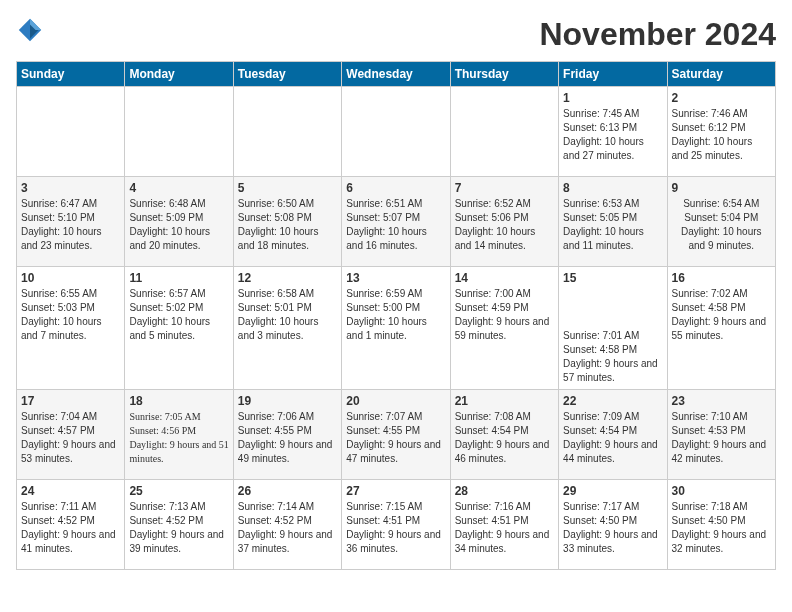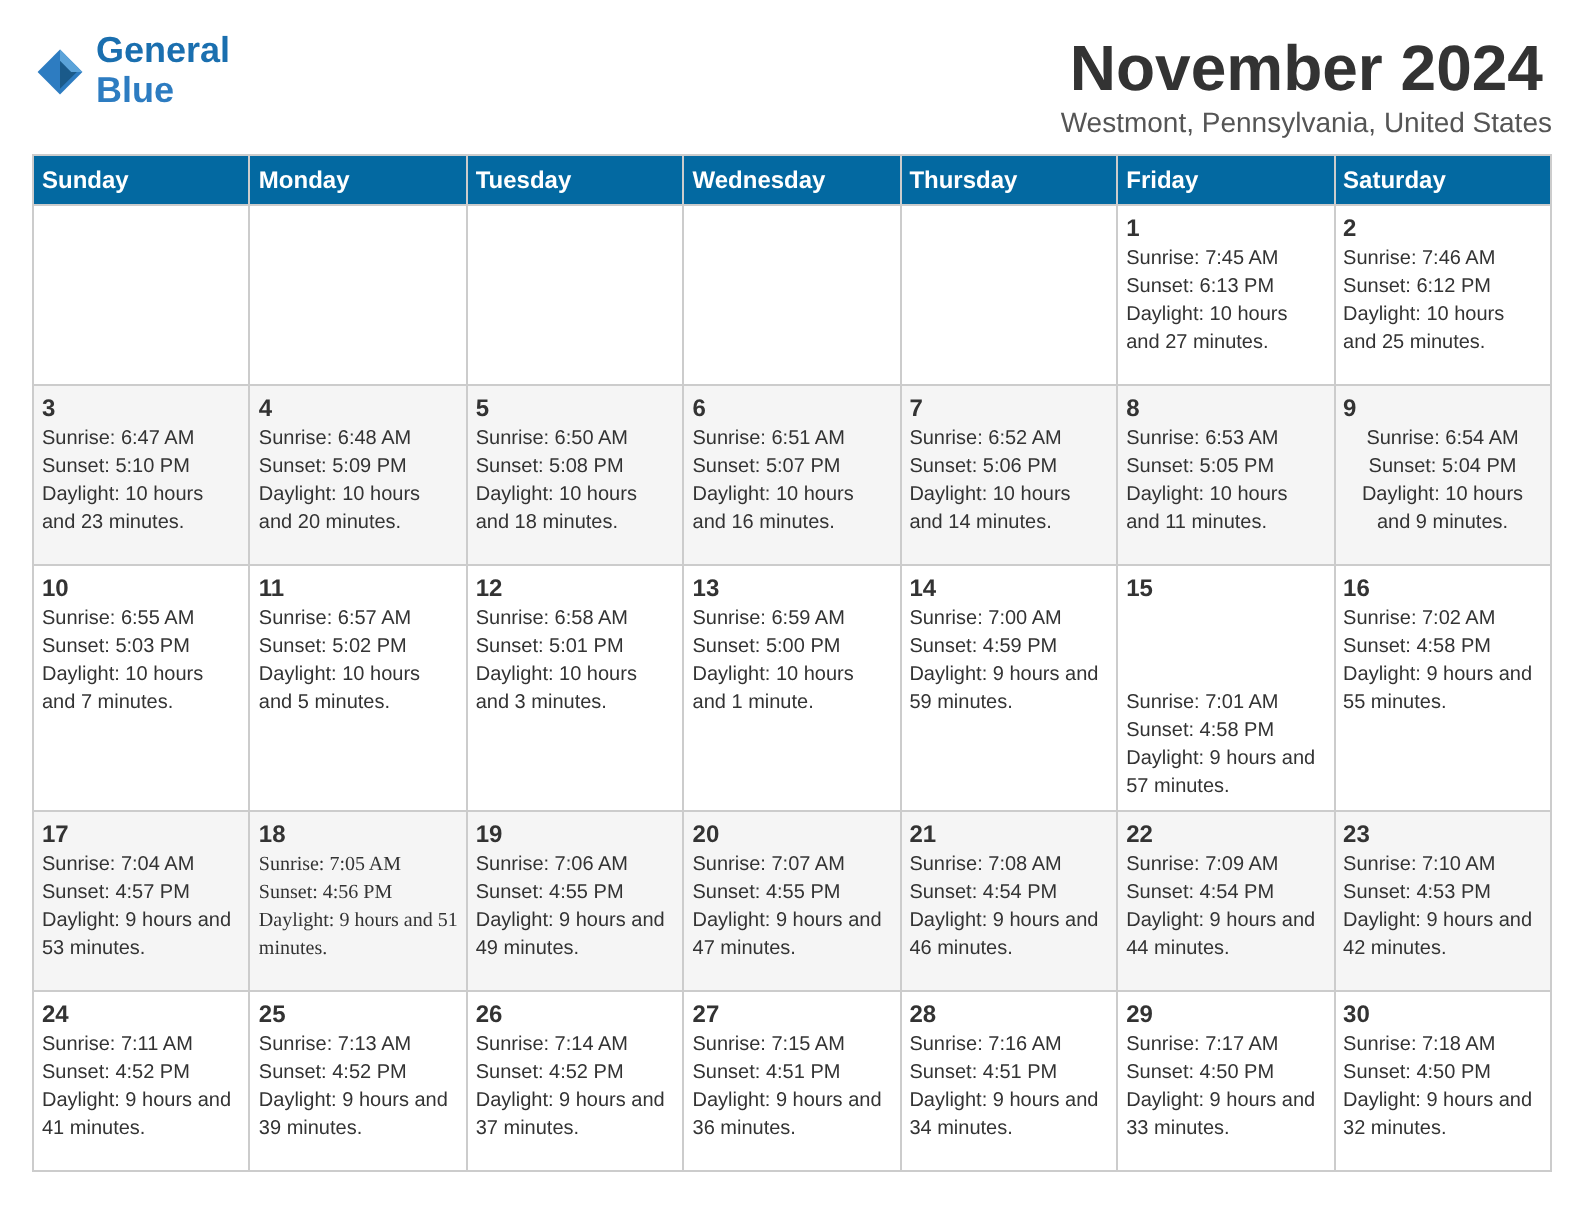--- a/index.html
+++ b/index.html
@@ -28,21 +28,21 @@
       line-height: 1.1;
     }
     .logo-text span {
       color: #1a6faf;
     }
     .logo-icon {
       width: 28px;
       height: 28px;
     }
     .title-block {
-      text-align: center;
+      text-align: right;
     }
     .month-title {
       font-size: 32px;
       font-weight: bold;
       color: #333;
     }
     .location {
       font-size: 14px;
       color: #555;
     }
@@ -89,28 +89,23 @@
 </head>
 <body>
 
 <div class="header">
   <div class="logo">
     <svg class="logo-icon" viewBox="0 0 40 40" xmlns="http://www.w3.org/2000/svg">
       <polygon points="20,4 36,20 20,36 4,20" fill="#2d7cc1"></polygon>
       <polygon points="20,8 32,20 20,32" fill="#1a5a8a"></polygon>
       <polygon points="20,4 36,20 28,20 20,12" fill="#5ba3d9"></polygon>
     </svg>
-    <div class="logo-text">
-      <div><span>General</span></div>
-      <div style="color:#2d7cc1;">Blue</div>
-    </div>
   </div>
   <div class="title-block">
     <div class="month-title">November 2024</div>
-    <div class="location">Westmont, Pennsylvania, United States</div>
   </div>
 </div>
 
 <table>
   <thead>
     <tr id="header-row">
         <th>Sunday</th>
         <th>Monday</th>
         <th>Tuesday</th>
         <th>Wednesday</th>

